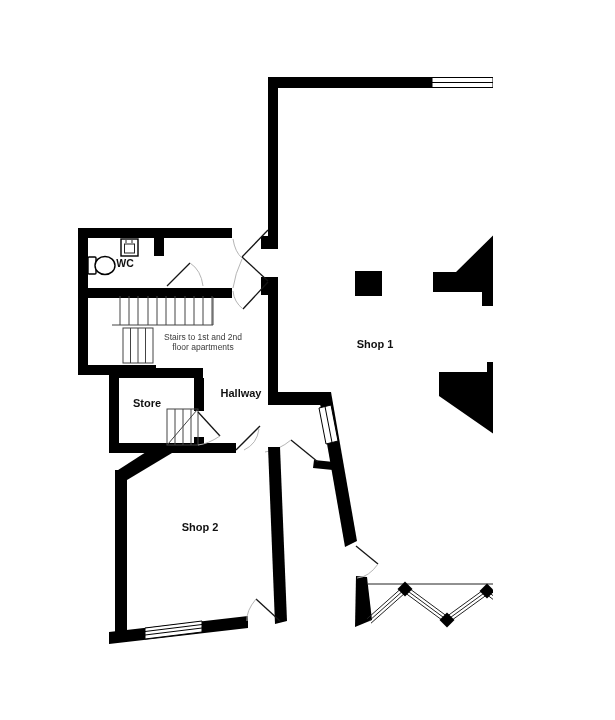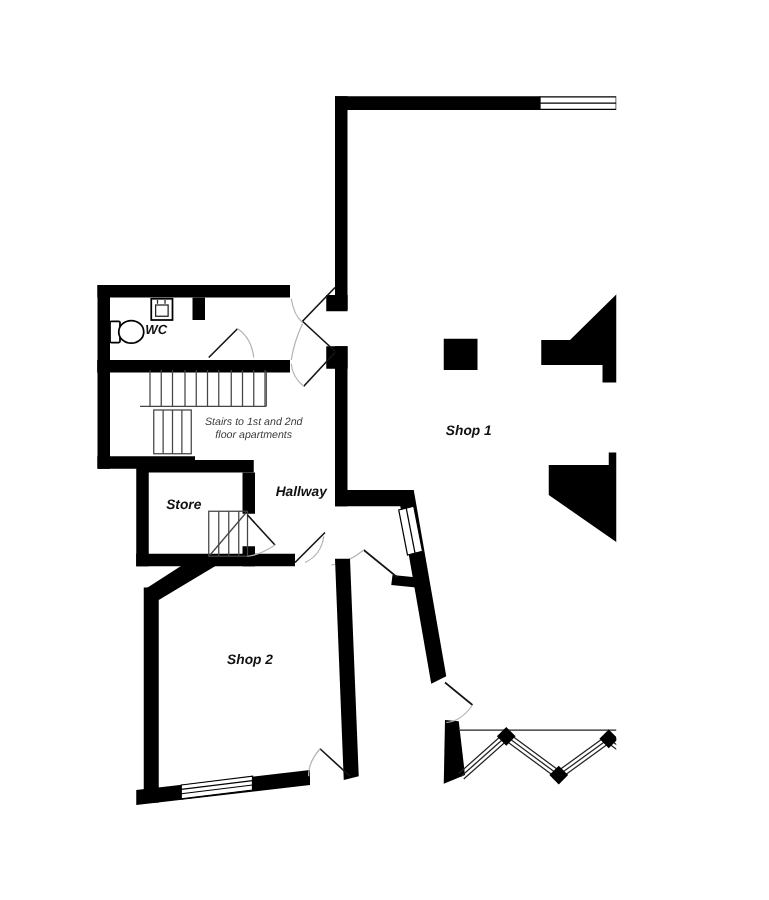--- a/index.html
+++ b/index.html
@@ -1,16 +1,16 @@
 <!DOCTYPE html>
 <html style="--wall: #000000; --background: #ffffff; --door-arc: #b5b5b5; --stair-line: #444444; --text: #111111; --note-text: #3a3a3a;"><head>
 <meta charset="utf-8">
 <style>
   html,body{margin:0;padding:0;background:#fff;}
-  .page{width:493px;height:720px;background:var(--background,#fff);position:relative;overflow:hidden;font-style:italic;}
+  .page{width:493px;height:720px;background:var(--background,#fff);position:relative;overflow:hidden;}
   svg{display:block;}
   .wall{fill:var(--wall,#000);stroke:none;}
   .win{fill:#fff;stroke:#000;stroke-width:1;}
   .winline{stroke:#000;stroke-width:1;fill:none;}
   .thin{stroke:#222;stroke-width:1;fill:none;}
   .stair{stroke:var(--stair-line,#444);stroke-width:1;fill:none;}
   .leaf{stroke:#151515;stroke-width:1.3;fill:none;}
   .arc{stroke:var(--door-arc,#b5b5b5);stroke-width:1;fill:none;}
   .fix{fill:#fff;stroke:#000;stroke-width:1.4;}
   text{font-family:"Liberation Sans",sans-serif;}

